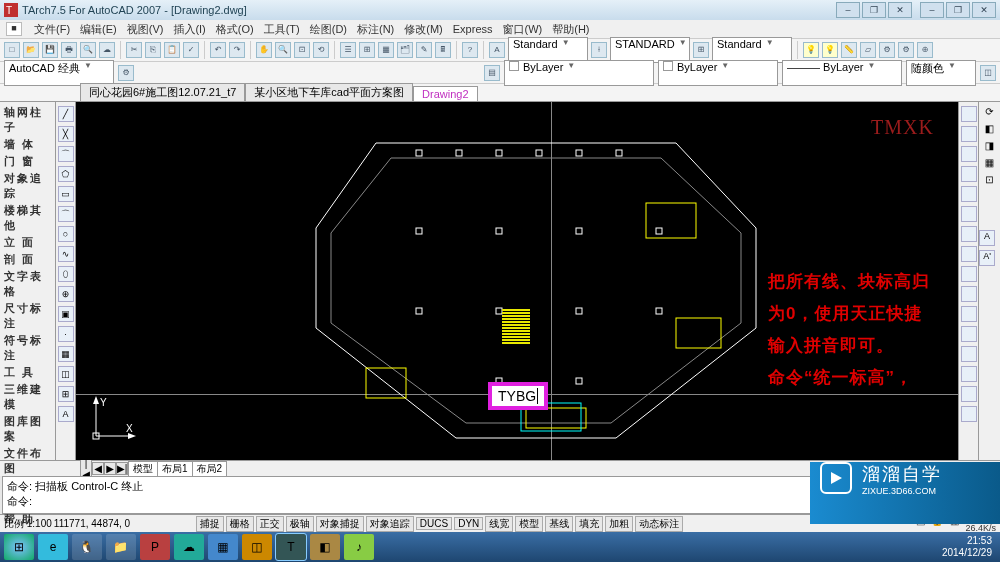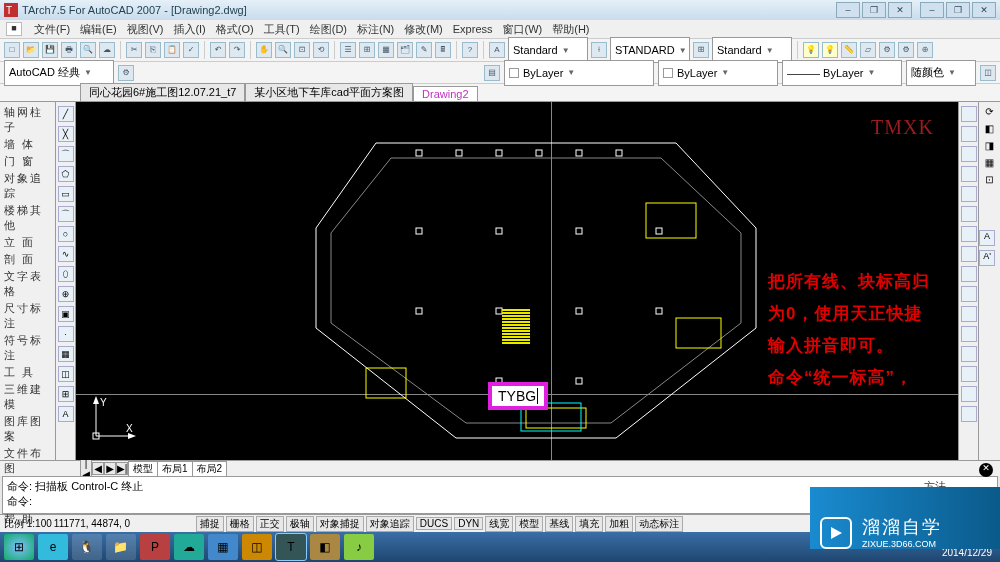--- a/index.html
+++ b/index.html
@@ -8,28 +8,28 @@
 .titlebar .icon { width:14px; height:14px; margin-right:4px; }
 .titlebar .spacer { flex:1; }
 .winbtn { width:24px; height:16px; margin-left:2px; background:#d0e0ee; border:1px solid #8ab; font-size:9px; text-align:center; line-height:14px; color:#345; }
 .menubar { height:18px; background:#f0f0f0; display:flex; align-items:center; font-size:11px; padding:0 6px; gap:10px; }
 .menubar .mc { width:16px; height:14px; border:1px solid #bbb; background:#fff; margin-right:2px; font-size:9px; text-align:center; }
 .menubar span { color:#333; }
 .toolbar { height:24px; background:#f4f4f4; border-top:1px solid #ccc; border-bottom:1px solid #ccc; display:flex; align-items:center; padding:0 4px; gap:3px; }
 .tb-ico { width:16px; height:16px; background:#dde8f0; border:1px solid #9bc; font-size:8px; text-align:center; line-height:14px; color:#456; }
 .tb-sep { width:1px; height:18px; background:#ccc; margin:0 2px; }
 .propbar { height:22px; background:#f4f4f4; border-bottom:1px solid #ccc; display:flex; align-items:center; padding:0 4px; gap:4px; }
-.combo { height:26px; background:#fff; border:1px solid #999; font-size:11px; padding:0 4px; display:flex; align-items:center; }
+.combo { height:26px; background:#fff; border:1px solid #999; font-size:11px; padding:0 4px; display:flex; align-items:flex-start; }
 .combo .dd { margin-left:4px; font-size:8px; color:#666; }
 .tabrow { height:18px; background:#f4f4f4; border-bottom:1px solid #999; display:flex; align-items:flex-end; padding-left:80px; font-size:11px; }
 .doctab { padding:1px 8px; border:1px solid #999; border-bottom:none; background:#e8e8e8; margin-right:0; }
 .doctab.active { background:#fff; color:#c030c0; }
 .mainrow { display:flex; height:358px; }
 .tpanel { width:56px; background:#f0f0f0; border-right:1px solid #999; font-size:11px; padding:2px; }
-.tpanel div { padding:1px 2px; letter-spacing:2px; color:#333; }
+.tpanel div { padding:1px 2px; letter-spacing:2px; color:#333;font-weight:bold; }
 .ltool { width:20px; background:#f0f0f0; border-right:1px solid #999; display:flex; flex-direction:column; align-items:center; gap:4px; padding-top:4px; }
 .ltool .li { width:16px; height:16px; border:1px solid #aac; background:#e8f0f8; font-size:9px; text-align:center; line-height:14px; }
 .canvas { flex:1; background:#000; position:relative; overflow:hidden; }
 .watermark { position:absolute; top:14px; right:24px; font-family:Georgia,serif; font-size:20px; color:#9b1c1c; letter-spacing:1px; }
 .floorplan { position:absolute; left:220px; top:6px; width:480px; height:354px; }
 .floorplan polygon { fill:none; stroke:#fff; stroke-width:1; }
 .floorplan .inner { stroke:#888; }
 .stairs { position:absolute; left:426px; top:206px; width:28px; height:60px; }
 .stairs div { height:2px; margin:1px 0; background:#e8e800; }
 .ucs { position:absolute; left:10px; bottom:10px; }
@@ -48,21 +48,21 @@
 .cmdarea { height:38px; background:#fff; border:1px solid #999; margin:0 2px; font-size:11px; font-family:monospace; padding:2px 4px; position:relative; }
 .cmdarea .tip { position:absolute; right:40px; top:2px; font-size:11px; color:#333; }
 .cmdarea .xbtn { position:absolute; right:4px; top:-14px; width:14px; height:14px; background:#000; color:#fff; font-size:9px; text-align:center; border-radius:50%; }
 .statusbar { height:18px; background:#f0f0f0; border-top:1px solid #999; display:flex; align-items:center; font-size:10px; padding:0 4px; gap:2px; }
 .statusbar .coord { width:140px; }
 .statusbar .sbtn { padding:0 3px; border:1px solid #aaa; background:#e8e8e8; }
 .statusbar .tray { margin-left:auto; display:flex; gap:6px; color:#333; }
 .taskbar { height:30px; background:linear-gradient(#3a6ea5,#1e4670); display:flex; align-items:center; padding:0 4px; gap:4px; }
 .taskbar .tb { width:30px; height:26px; background:rgba(255,255,255,0.15); border-radius:2px; display:flex; align-items:center; justify-content:center; font-size:12px; }
 .taskbar .clock { margin-left:auto; color:#fff; font-size:10px; text-align:right; padding-right:4px; line-height:12px; }
-.brand-overlay { position:absolute; right:0; bottom:13px; width:190px; height:62px; background:linear-gradient(90deg,#1a8bd0,#0a5a8a); color:#fff; display:flex; align-items:flex-end; padding:0 10px; gap:10px; }
+.brand-overlay { position:absolute; right:0; bottom:38px; width:190px; height:62px; background:linear-gradient(90deg,#1a8bd0,#0a5a8a); color:#fff; display:flex; align-items:flex-start; padding:0 10px; gap:10px; }
 .brand-overlay .play { width:32px; height:32px; border:2px solid #fff; border-radius:6px; display:flex; align-items:center; justify-content:center; }
 .brand-overlay .txt { font-size:18px; letter-spacing:2px; }
 .brand-overlay .sub { font-size:9px; }
 .txt-ico { position:absolute; right:5px; top:230px; display:flex; flex-direction:column; gap:4px; }
 .txt-ico div { width:16px; height:16px; border:1px solid #aac; background:#e8f0f8; font-size:9px; text-align:center; }
 </style>
 </head>
 <body>
 
 <div class="titlebar">

